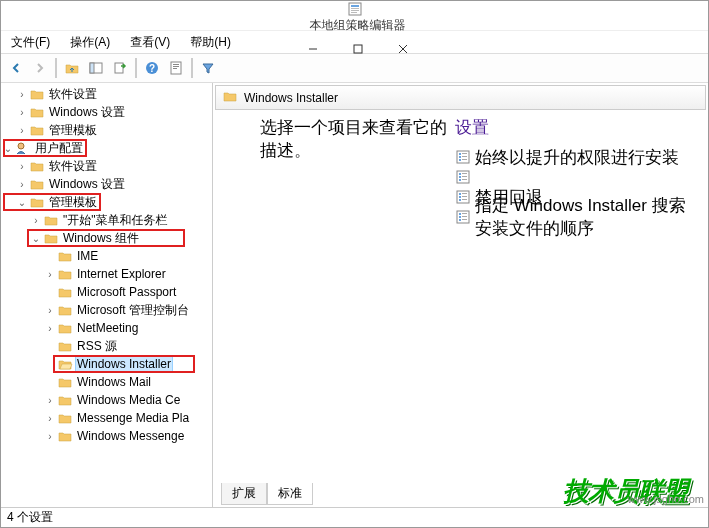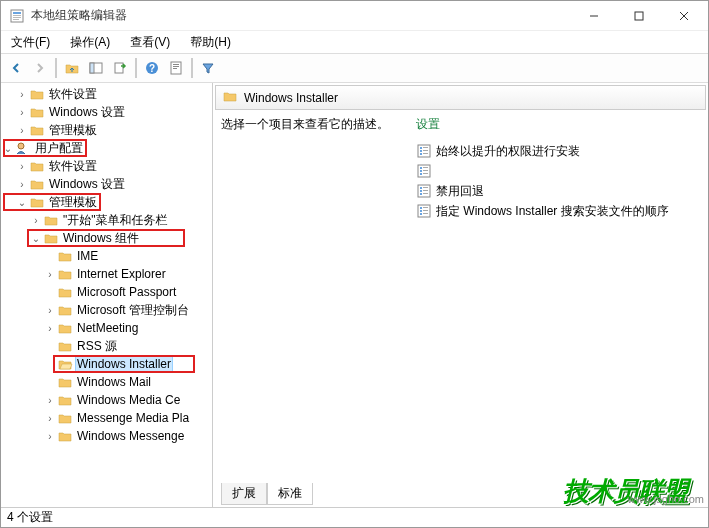--- a/index.html
+++ b/index.html
@@ -1,18 +1,18 @@
 <!DOCTYPE html>
 <html><head>
 <meta charset="utf-8">
 <style>
 * { box-sizing: border-box; margin: 0; padding: 0; font-family: "Microsoft YaHei", "Segoe UI", Tahoma, sans-serif; }
 body { width: 709px; height: 528px; background: #fff; overflow: hidden; position: relative; border: 1px solid #999; }
 
-.titlebar { height: 30px; display: flex; align-items: center; padding: 0 2px 0 8px; background: #fff; border-bottom: 1px solid #eee; }
+.titlebar { height: 30px; display: flex; align-items: center; padding: 0 2px 0 8px; background: #fff; border-bottom: 1px solid #eee; flex-direction: column; }
 .titlebar .app-icon { width: 16px; height: 16px; margin-right: 6px; }
 .titlebar .title { font-size: 12px; color: #333; flex: 1; }
 .winbtns { display: flex; }
 .winbtn { width: 45px; height: 29px; display: flex; align-items: center; justify-content: center; }
 .winbtn svg { width: 10px; height: 10px; }
 
 .menubar { height: 22px; display: flex; align-items: center; padding: 0 6px; font-size: 12px; gap: 12px; }
 .menubar span { padding: 2px 4px; }
 
 .toolbar { height: 30px; display: flex; align-items: center; padding: 0 4px; border-top: 1px solid #ddd; border-bottom: 1px solid #ddd; background: #fdfdfd; gap: 2px; }
@@ -23,24 +23,24 @@
 .tree { width: 212px; border-right: 1px solid #ccc; overflow: hidden; font-size: 12px; padding-top: 2px; }
 .tree-item { display: flex; align-items: center; height: 18px; white-space: nowrap; padding-left: 4px; }
 .tree-item .twisty { width: 14px; display:inline-flex; align-items:center; justify-content:center; color:#666; font-size:10px; }
 .tree-item .ficon { width:16px; height:16px; display:inline-flex; align-items:center; justify-content:center; margin-right:2px; }
 .tree-item .label { padding: 0 2px; }
 .tree-item.selected .label { background:#cce8ff; border:1px solid #99d1ff; padding:0 1px; }
 .hl-red { border:2px solid #e02020; position:absolute; pointer-events:none; }
 
 .right { flex:1; display:flex; flex-direction:column; position:relative; }
 .right-header { height: 25px; background: linear-gradient(#fff,#f0f0f0); border:1px solid #ccc; margin:2px; display:flex; align-items:center; padding:0 6px; font-size:12px; gap:6px; }
-.right-body { flex:1; display:flex; font-size:12px; padding: 4px 8px; }
+.right-body { flex:1; display:flex; font-size:17px; padding: 4px 8px; margin-left: 39px; }
 .left-desc { width: 195px; }
 .settings-col { flex:1; }
-.col-header { color:#15803d; margin-bottom:8px; }
+.col-header { color:#4c1d95; margin-bottom:8px; }
 .setting-row { display:flex; align-items:center; height:20px; gap:4px; }
 .setting-row .sicon { width:16px; height:16px; display:flex; align-items:center; justify-content:center; }
 
 .tabs { position:absolute; bottom:2px; left:8px; display:flex; font-size:12px; }
 .tab { border:1px solid #ccc; border-top:none; padding:2px 10px; background:#fff;margin-top:31px; }
 .tab.active { background:#fff; }
 .tab:not(.active){ background:#f4f4f4; }
 
 .statusbar { height:20px; border-top:1px solid #ccc; font-size:12px; padding:2px 6px; display:flex; align-items:center;text-align:right; }
 

